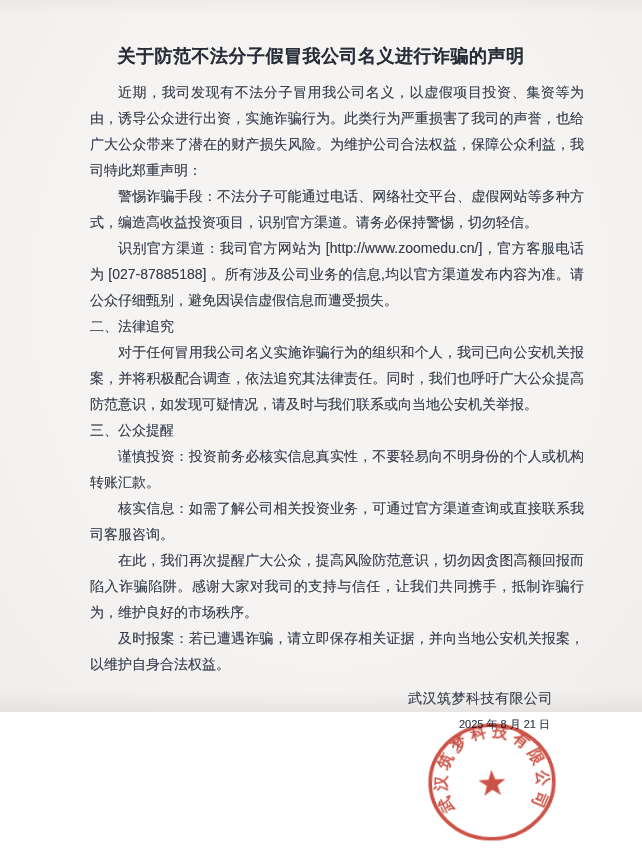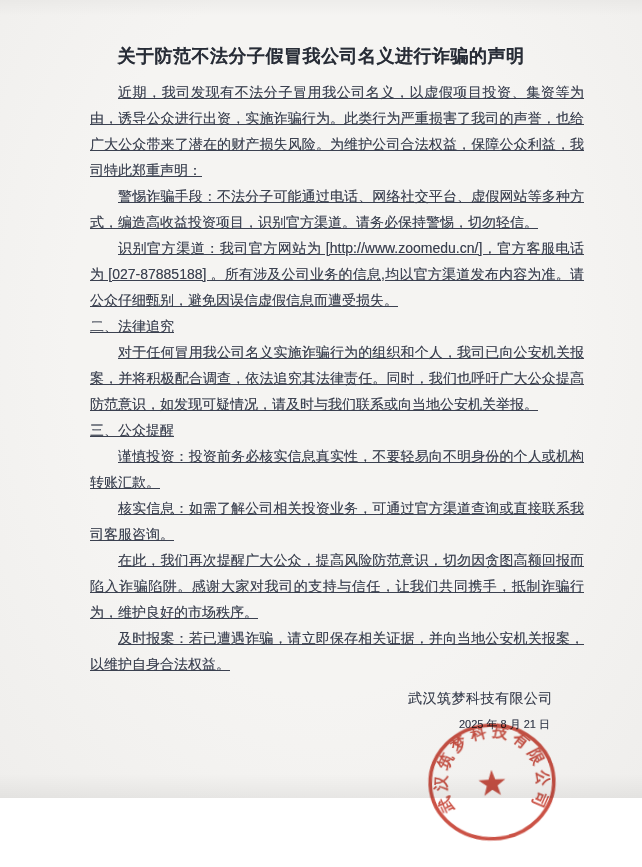--- a/index.html
+++ b/index.html
@@ -3,21 +3,21 @@
 <meta charset="utf-8">
 <style>
   html, body { margin: 0; padding: 0; }
   body {
     width: 642px; height: 867px;
     font-family: "Liberation Sans", sans-serif;
     overflow: hidden;
   }
   .page {
     position: relative;
-    width: 642px; height: 798px;
+    width: 642px; height: 712px;
     background:
       linear-gradient(180deg, rgba(0,0,0,0.03) 0%, rgba(0,0,0,0) 2%, rgba(0,0,0,0) 97%, rgba(0,0,0,0.05) 100%),
       radial-gradient(ellipse at 50% 42%, #f5f4f2 55%, #efeeec 100%);
   }
   .doc-title {
     padding-top: 42px;
     text-align: center;
     font-size: 18px;
     font-weight: bold;
     letter-spacing: 0.5px;
@@ -27,21 +27,20 @@
   }
   .content {
     margin-left: 90px;
     width: 494px;
     margin-top: 9px;
     font-size: 14px;
     line-height: 26px;
     text-align: justify;
     color: #3b4150;
     text-shadow: 0 0 0.4px rgba(59,65,80,0.5);
-    text-decoration: underline;
   }
   .content p { margin: 0; }
   .content p.indent { text-indent: 28px; }
   .signature-block {
     margin-top: 8px;
     font-size: 14px;
     line-height: 26px;
     color: #3b4150;
     text-shadow: 0 0 0.4px rgba(59,65,80,0.5);
   }

